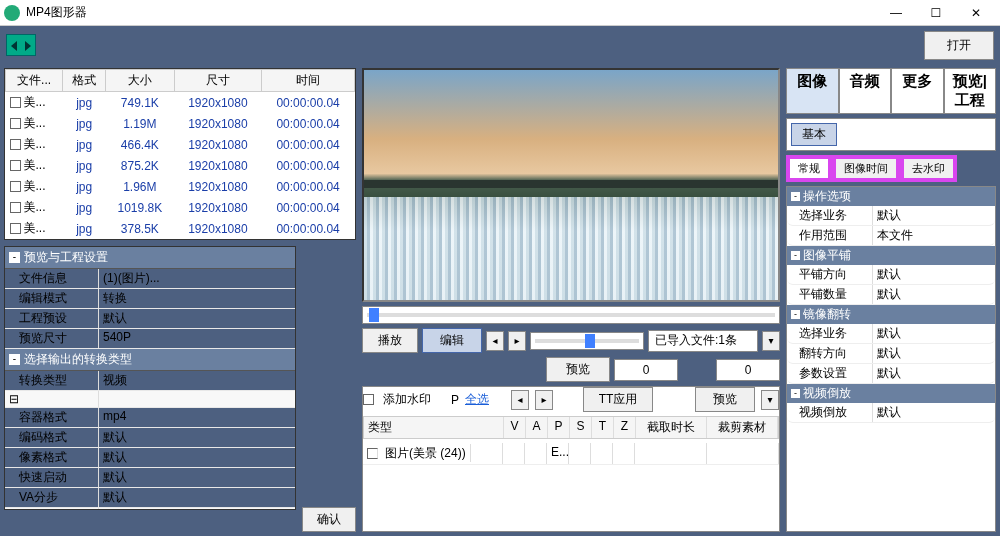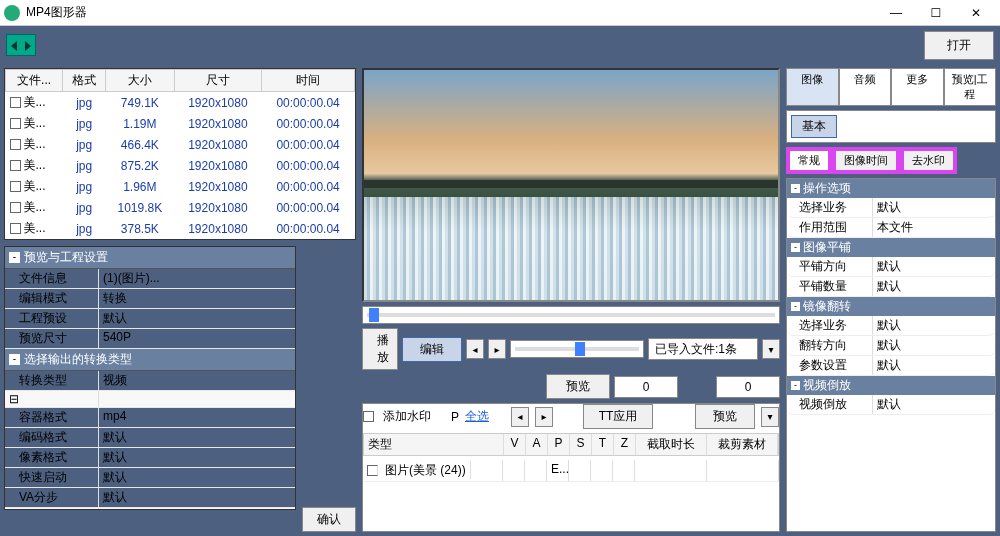--- a/index.html
+++ b/index.html
@@ -66,21 +66,21 @@
 .listhead { display:flex; background:#f5f5f5; border:1px solid #ccc; font-size:11px; }
 .listhead span, .listrow span { padding:2px 4px; border-right:1px solid #ddd; overflow:hidden; white-space:nowrap; }
 .listrow { display:flex; border-bottom:1px solid #eee; }
 .col-type { flex:0 0 140px; }
 .col-s { flex:0 0 22px; text-align:center; }
 .col-dur { flex:1; text-align:center; }
 .col-mat { flex:1; text-align:center; }
 
 
 .rtabs { display:flex; background:#fff; }
-.rtab { flex:1; padding:3px 2px; border:1px solid #888; text-align:center; font-size:11px; cursor:pointer; }
+.rtab { flex:1; padding:3px 2px; border:1px solid #888; text-align:center; font-size:15px; cursor:pointer;font-weight:bold; }
 .rtab.active { background:#d8e4f4; }
 .rtabs2 { display:flex; }
 .rtab2 { padding:2px 8px; background:#f0f0f0; border:4px solid #d946ef; font-size:11px; cursor:pointer; }
 .rtab2.active { background:#fff; }
 .rgrid { background:#fff; border:1px solid #888; flex:1; overflow:auto; font-size:11px; }
 .rhead { background:#6a80a0; color:#fff; padding:1px 4px; display:flex; align-items:center; }
 .rhead .exp { width:9px; height:9px; background:#fff; color:#000; font-size:9px; line-height:9px; text-align:center; margin-right:3px; }
 .rrow { display:flex; border-bottom:1px solid #eee;border-radius:6px; }
 .rrow .k { width:86px; padding:1px 4px 1px 12px; border-right:1px solid #ddd; }
 .rrow .v { flex:1; padding:1px 4px; }
@@ -254,21 +254,21 @@
         <div class="cliff"></div>
         <div class="fall"></div>
     </div>
     <div class="slider">
         <div class="track">
           <div class="thumb"></div>
         </div>
       </div>
 
     <div class="ctrlrow">
-      <button class="btn" style="width:36px">播放</button>
+      <button class="btn" style="width:56px">播放</button>
       <button class="btn active" style="width:60px">编辑</button>
       <div class="smallbtn">◂</div>
       <div class="smallbtn">▸</div>
       <div class="slider" style="flex:1">
           <div class="track">
             <div class="thumb" style="left:48%"></div>
           </div>
         </div>
       <div class="textbox" style="flex:0 0 110px">已导入文件:1条</div>
       <div class="smallbtn">▾</div>

